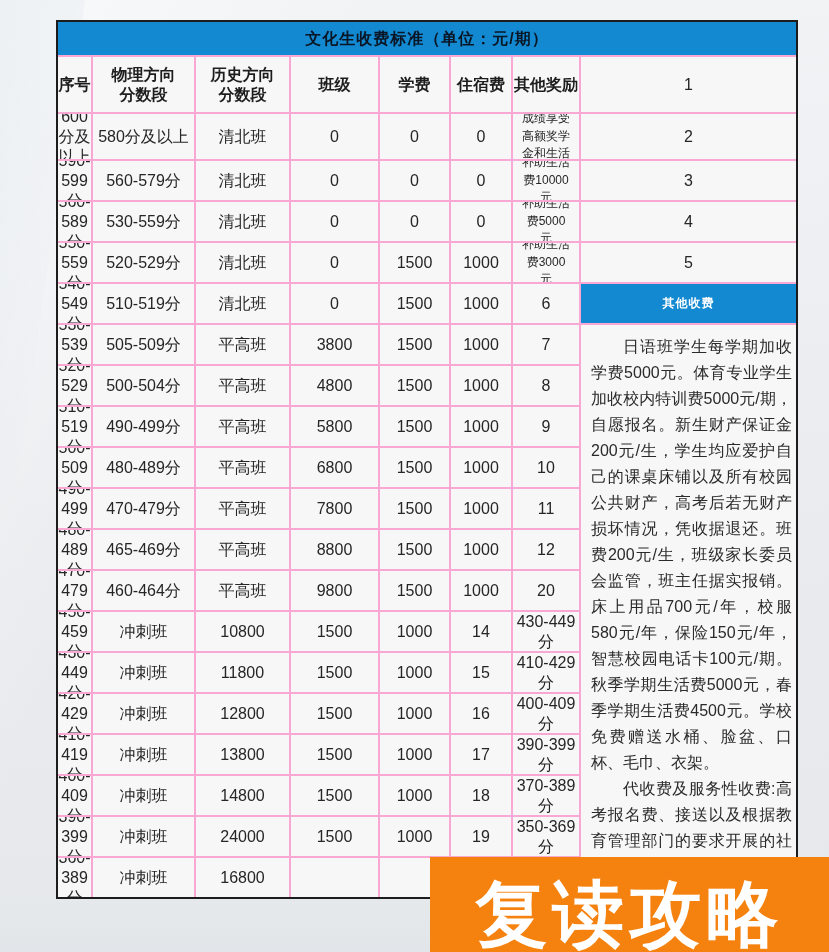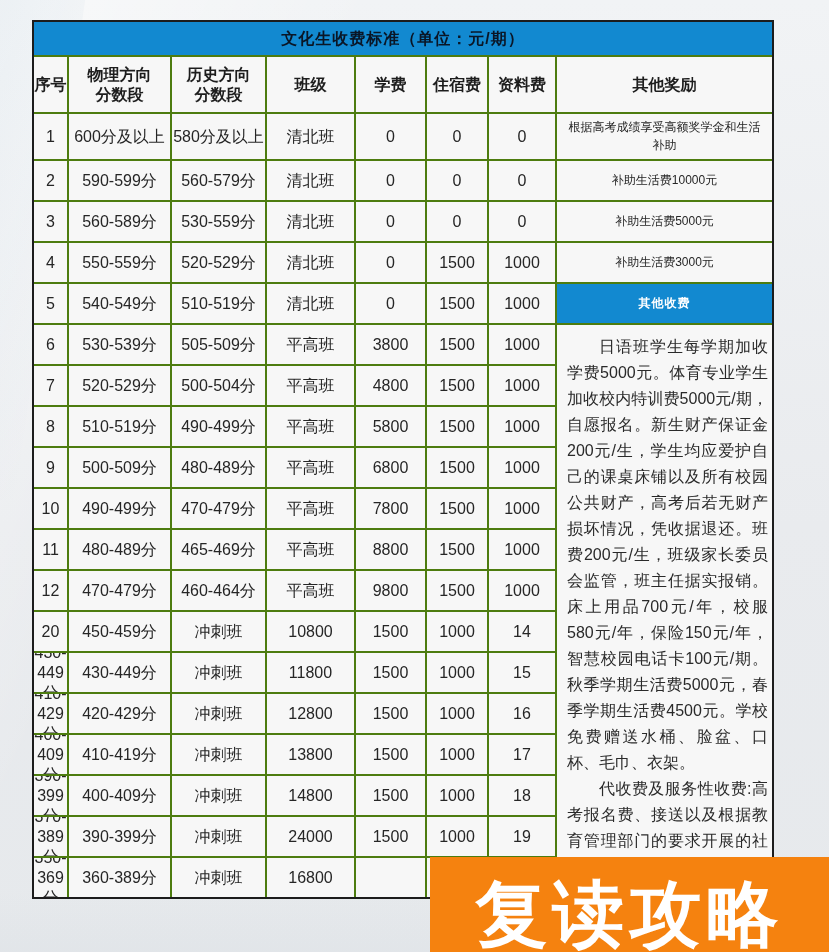--- a/index.html
+++ b/index.html
@@ -9,26 +9,26 @@
     background:
       linear-gradient(115deg, rgba(255,255,255,.55) 0%, rgba(255,255,255,0) 30%),
       linear-gradient(180deg,#f1f3f5 0%, #e9ebee 55%, #e6e9ec 100%);
   }
   
   .bg-streak{position:absolute;pointer-events:none;opacity:.5;}
   .s1{left:-40px;top:0;width:90px;height:500px;background:linear-gradient(100deg,rgba(176,198,214,.35),rgba(255,255,255,0));transform:skewX(-8deg);}
   .s2{left:0;bottom:0;width:829px;height:60px;background:linear-gradient(180deg,rgba(255,255,255,0),rgba(210,216,222,.45));}
 
   .fee-table{
-    position:absolute;left:32px;top:20px;width:742px;box-sizing:border-box;
+    position:absolute;left:56px;top:20px;width:742px;box-sizing:border-box;
     display:grid;
     grid-template-columns:33px 101px 93px 87px 69px 60px 66px 215px;
     grid-template-rows:33px 55px 45px repeat(18,39px);
     gap:2px;
-    background:#4d7c0f;
+    background:#f9a8d4;
     border:2px solid #1c1c1c;
   }
   .cell{
     background:#f7f7f7;display:flex;align-items:center;justify-content:center;
     text-align:center;font-size:16px;color:#262626;line-height:1.25;
     overflow:hidden;
   }
   .title-cell{
     grid-column:1 / -1;
     background:#1289d0;color:#0a1626;font-weight:bold;font-size:16px;
@@ -71,21 +71,20 @@
   <div class="cell title-cell">文化生收费标准（单位：元/期）</div>
 
   <div class="cell head-cell">序号</div>
   <div class="cell head-cell">物理方向
 分数段</div>
   <div class="cell head-cell">历史方向
 分数段</div>
   <div class="cell head-cell">班级</div>
   <div class="cell head-cell">学费</div>
   <div class="cell head-cell">住宿费</div>
-  <div class="cell head-cell">资料费</div>
   <div class="cell head-cell">其他奖励</div>
 
   <div class="cell otherfees-head">其他收费</div>
 
   <div class="cell otherfees-body">
     <p>日语班学生每学期加收学费5000元。体育专业学生加收校内特训费5000元/期，自愿报名。新生财产保证金200元/生，学生均应爱护自己的课桌床铺以及所有校园公共财产，高考后若无财产损坏情况，凭收据退还。班费200元/生，班级家长委员会监管，班主任据实报销。床上用品700元/年，校服580元/年，保险150元/年，智慧校园电话卡100元/期。秋季学期生活费5000元，春季学期生活费4500元。学校免费赠送水桶、脸盆、口杯、毛巾、衣架。</p>
     <p>代收费及服务性收费:高考报名费、接送以及根据教育管理部门的要求开展的社会活动等代收费及服务性收费，依据保本不营利的原则，据实收取。</p>
   </div>
 
     <div class="cell num">1</div>

